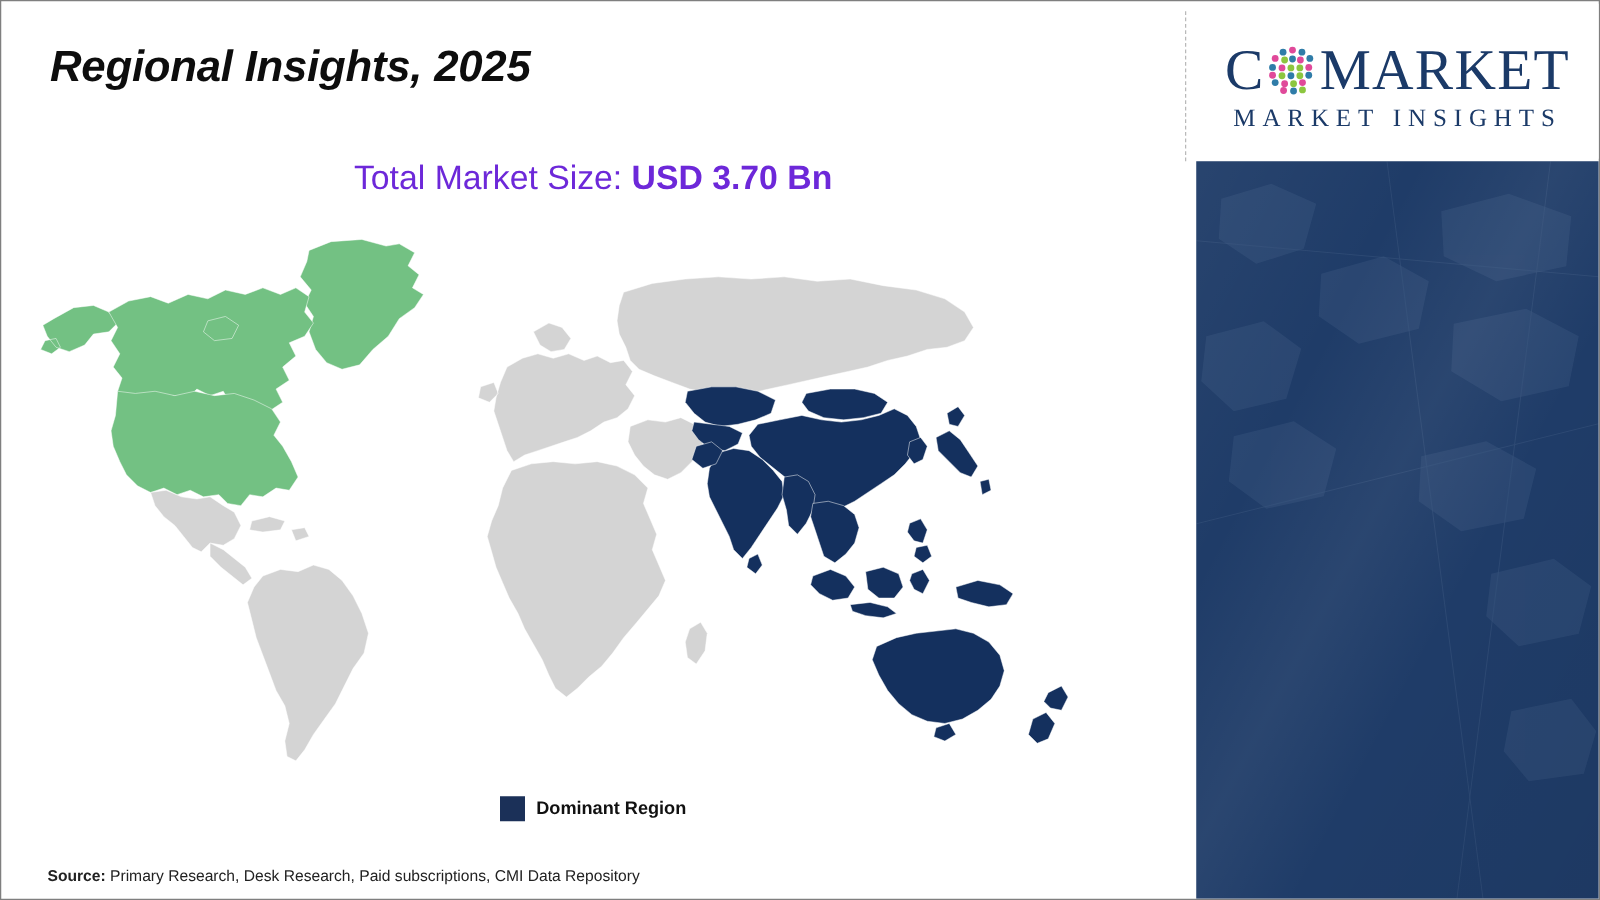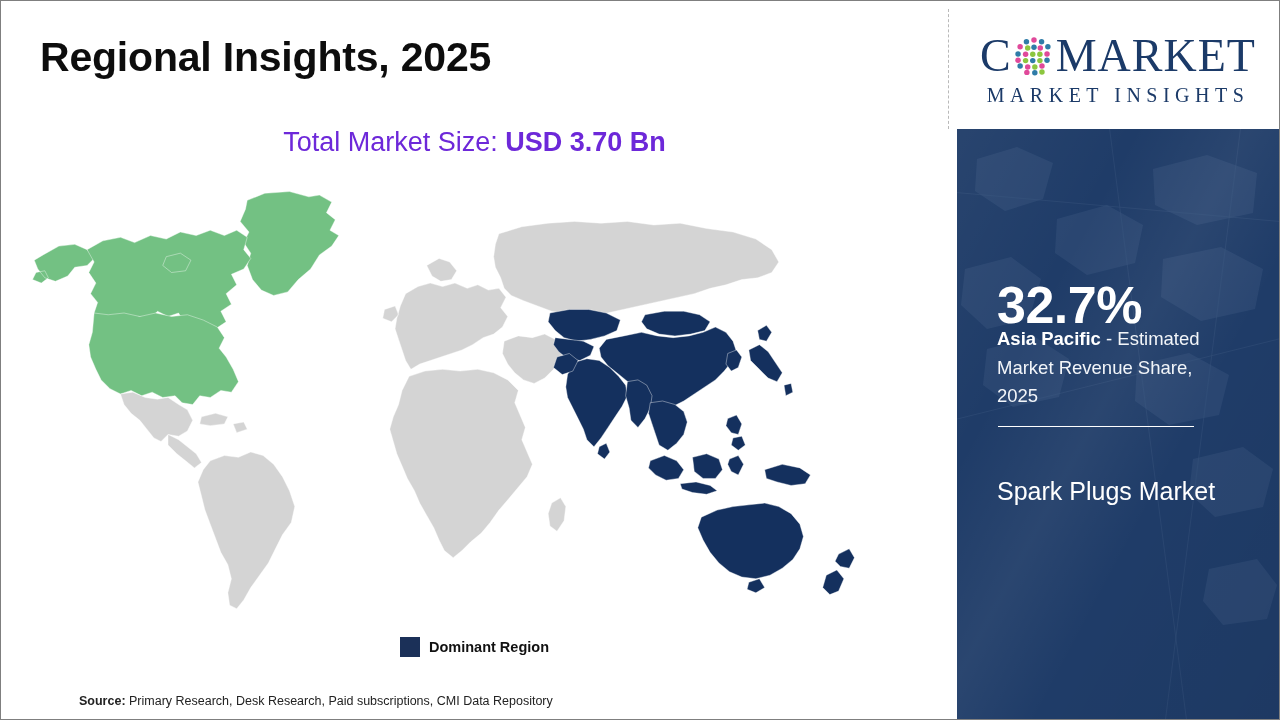--- a/index.html
+++ b/index.html
@@ -17,22 +17,22 @@
     background:#ffffff;
     overflow:hidden;
   }
 
   
   #left-pane{
     position:absolute;left:0;top:0;width:947px;height:718px;
   }
   #page-title{
     position:absolute;left:39px;top:33px;
-    font-size:41px;font-weight:bold;color:#0d0d0d;
-    letter-spacing:-0.2px;white-space:nowrap;
+    font-size:35px;font-weight:bold;color:#0d0d0d;
+    letter-spacing:-0.2px;white-space:nowrap;font-style:italic;
   }
   #market-size-line{
     position:absolute;left:0;top:126px;width:947px;
     text-align:center;font-size:27px;color:#6d28d9;white-space:nowrap;
   }
   #market-size-line .ms-label{font-weight:normal;}
   #market-size-line .ms-value{font-weight:bold;}
 
   
   #map-wrap{
@@ -50,21 +50,21 @@
   }
   .legend-item{display:flex;align-items:center;gap:9px;justify-content:space-between;}
   .legend-swatch{width:20px;height:20px;display:block;}
   .sw-dominant{background:#1b3058;}
   .sw-growing{background:#73c183;}
   .legend-label{font-size:14.5px;font-weight:bold;color:#111111;white-space:nowrap;}
 
   
   #source-line{
     position:absolute;left:37px;top:693px;
-    font-size:12.5px;color:#222222;white-space:nowrap;margin-left:41px;
+    font-size:12.5px;color:#222222;white-space:nowrap;
   }
   #source-line .src-label{font-weight:bold;}
 
   
   #vert-divider{
     position:absolute;left:947px;top:8px;width:0;height:120px;
     border-left:1px dashed #b9b9b9;
   }
 
   
@@ -279,23 +279,15 @@
         <path d="M8 140 L54 128 L84 150 L72 190 L30 200 L4 176 Z"></path>
         <path d="M206 130 L264 118 L306 140 L298 180 L244 192 L204 168 Z"></path>
         <path d="M30 220 L78 208 L112 230 L102 268 L56 278 L26 256 Z"></path>
         <path d="M180 236 L232 224 L272 246 L262 286 L212 296 L178 272 Z"></path>
         <path d="M236 330 L286 318 L316 340 L306 378 L258 388 L232 364 Z"></path>
         <path d="M252 440 L300 430 L320 456 L310 490 L266 496 L246 472 Z"></path>
       </g>
     </svg>
     <div id="panel-sheen"></div>
 
-    <div id="panel-content">
-      <div id="stat-value">32.7%</div>
-      <div id="stat-desc">
-        <span class="region-name">Asia Pacific</span><span> - Estimated Market Revenue Share, 2025</span>
-      </div>
-      <div id="stat-rule"></div>
-      <div id="market-name">Spark Plugs Market</div>
-    </div>
   </div>
 
 </div>
 
 </body></html>

